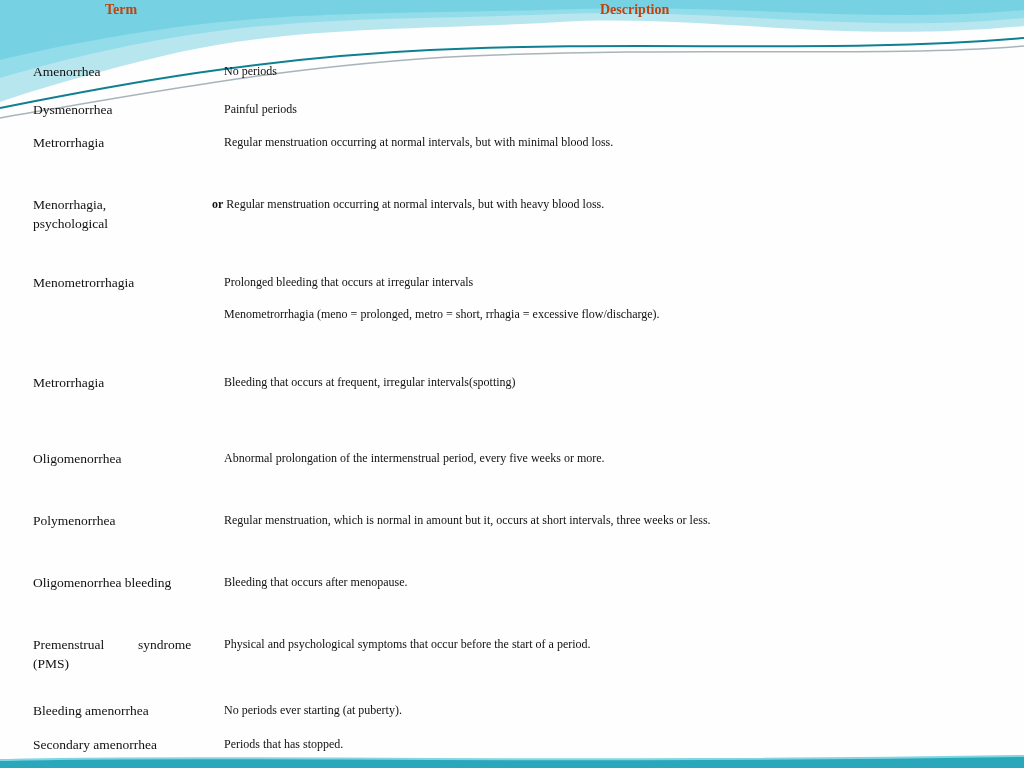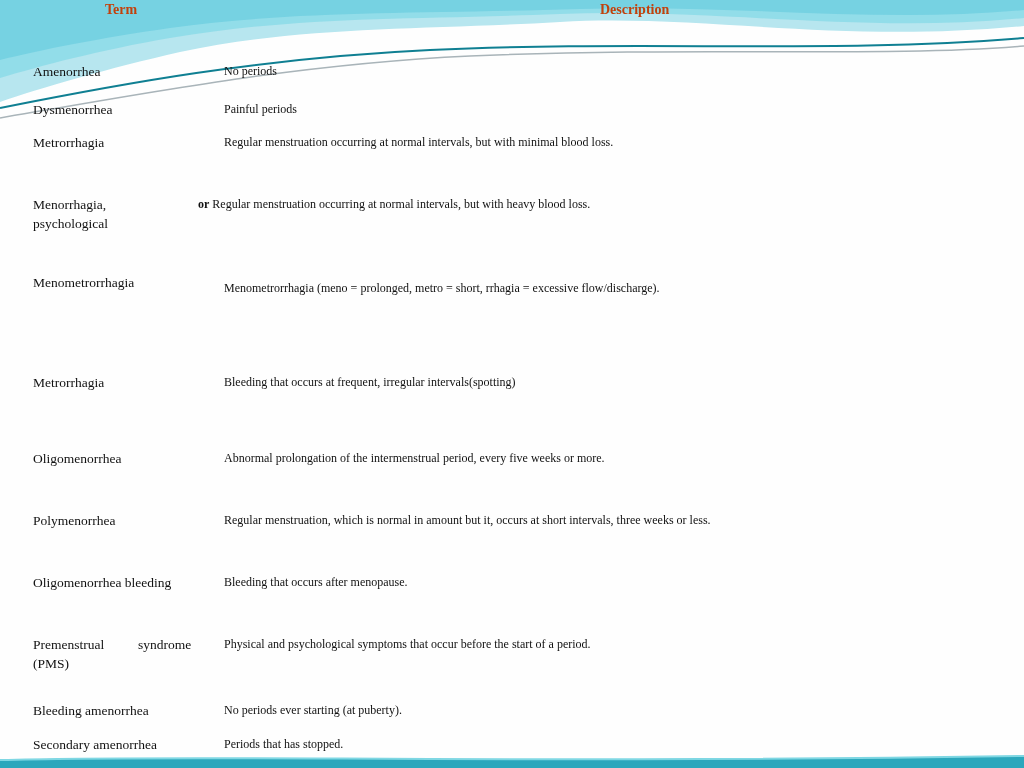--- a/index.html
+++ b/index.html
@@ -20,23 +20,23 @@
   .row{position:absolute;left:0;width:1024px;}
   .term{
     position:absolute;left:33px;width:186px;
     font-weight:normal;font-size:13.5px;line-height:19px;
     white-space:pre-wrap;
   }
   .desc{
     position:absolute;left:224px;width:786px;
     font-size:12px;line-height:19px;
   }
-  .desc.shift{left:198px;}
+  .desc.shift{left:212px;}
   .desc .bold{font-weight:bold;}
-  .desc2{margin-top:6px;}
+  .desc2{margin-top:13px;}
 </style>
 </head>
 <body>
 
 <div class="slide">
 
   <svg class="top-wave" viewBox="0 0 1024 120">
     <path d="M0,0 L1024,0 L1024,26 C840,44 700,14 560,22 C420,30 300,26 180,52 C110,68 40,88 0,102 Z" fill="#b7e6ef"></path>
     <path d="M0,0 L1024,0 L1024,18 C860,34 720,8 560,14 C400,20 300,16 170,38 C100,50 40,66 0,78 Z" fill="#8edbe8" opacity="0.9"></path>
     <path d="M0,0 L1024,0 L1024,10 C880,24 740,4 580,9 C420,14 300,10 170,28 C100,38 40,50 0,60 Z" fill="#5fc9dc" opacity="0.55"></path>
@@ -69,20 +69,21 @@
 
   <div class="row" style="top:195px">
     <div class="term">Menorrhagia,
 psychological</div>
     <div class="desc shift"><span class="bold">or</span><span> Regular menstruation occurring at normal intervals, but with heavy blood loss.</span></div>
   </div>
 
   <div class="row" style="top:273px">
     <div class="term">Menometrorrhagia</div>
     <div class="desc">
+      <div>Prolonged bleeding that occurs at irregular intervals</div>
       <div class="desc2">Menometrorrhagia (meno = prolonged, metro = short, rrhagia = excessive flow/discharge).</div>
     </div>
   </div>
 
   <div class="row" style="top:373px">
     <div class="term">Metrorrhagia</div>
     <div class="desc">Bleeding that occurs at frequent, irregular intervals(spotting)</div>
   </div>
 
   <div class="row" style="top:449px">

